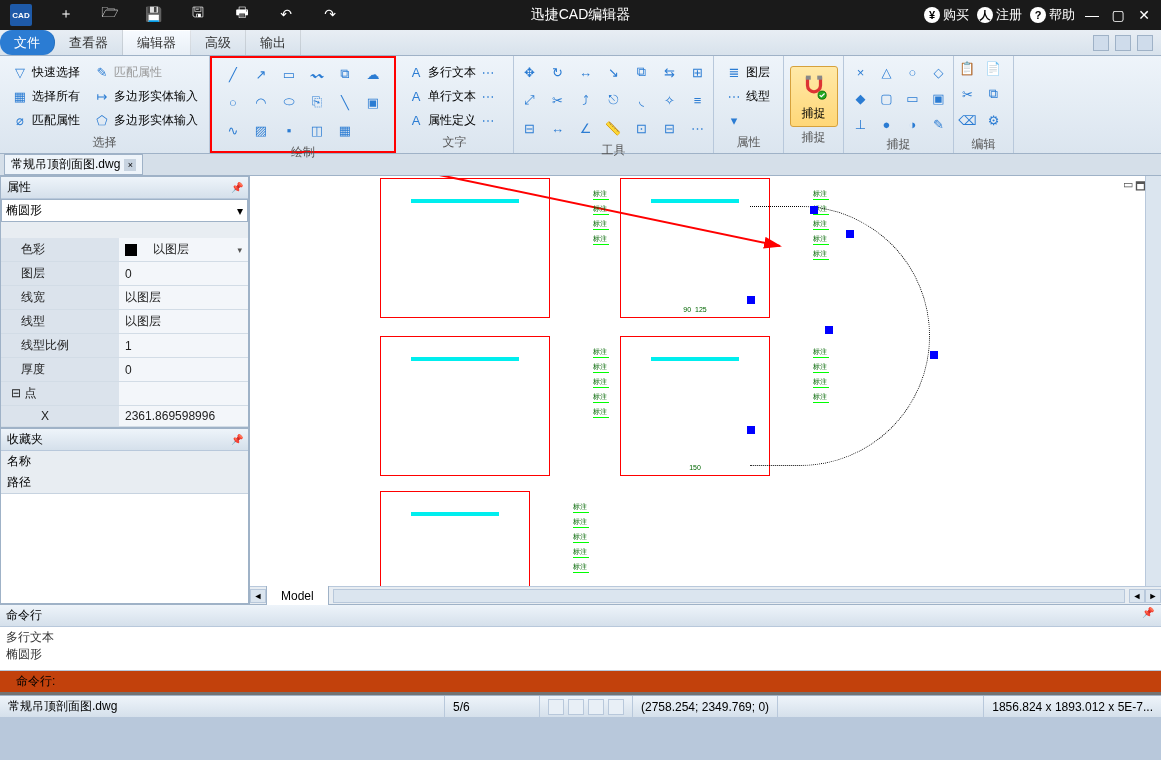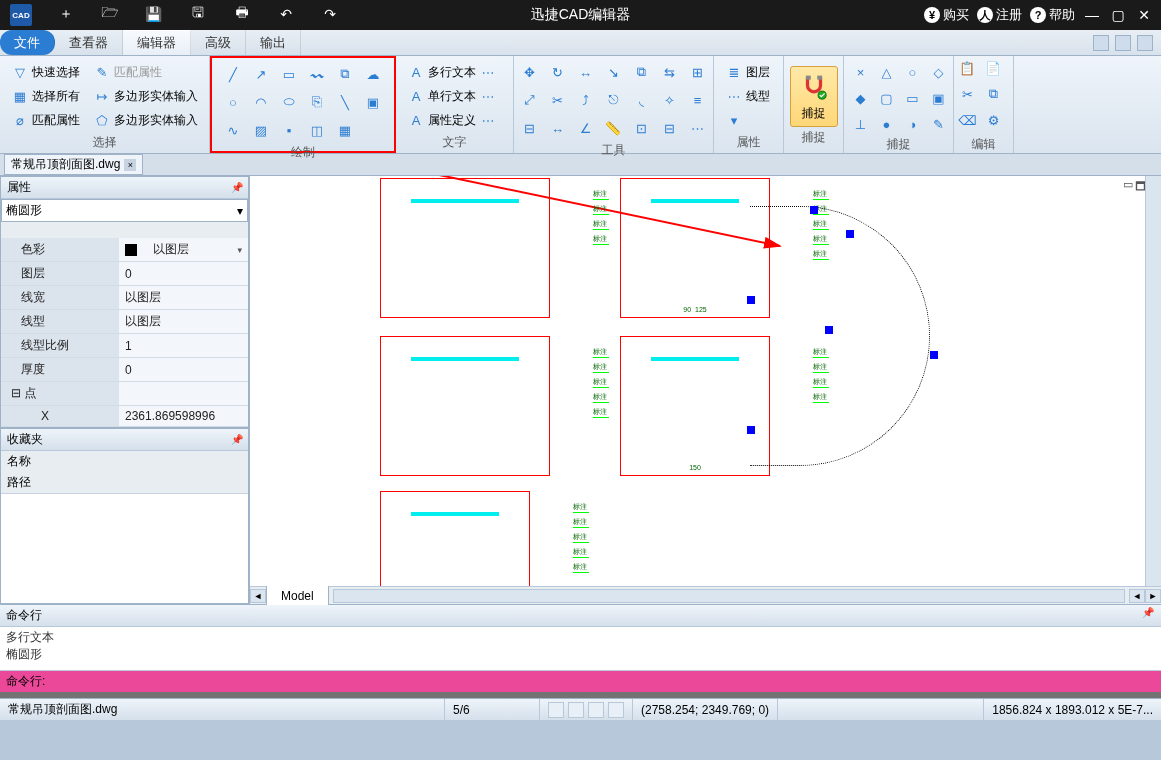--- a/index.html
+++ b/index.html
@@ -84,21 +84,21 @@
 
 .hscroll { height: 18px; background: #e8edf2; border-top: 1px solid #b8c8db; display: flex; align-items: center; }
 .hscroll .model-tab { background: #fff; border: 1px solid #9fb2c7; padding: 15px 14px; font-size: 12px; }
 .hscroll .sb-track { flex: 1; background: #dbe5ef; margin: 0 4px; height: 14px; position: relative; border: 1px solid #b8c8db; }
 .sb-btn { width:16px; height:14px; background:#dbe5ef; border:1px solid #b8c8db; display:flex; align-items:center; justify-content:center; font-size:9px; }
 
 
 .cmd-panel { border-top:1px solid #9fb2c7; }
 .cmd-header { background: linear-gradient(#eef4fa,#d5e0eb); padding: 2px 6px; font-size:12px; position:relative; border-bottom:1px solid #b8c8db; }
 .cmd-history { background:#fff; height:44px; padding:2px 6px; font-size:12px; color:#333; border-bottom:1px solid #b8c8db; }
-.cmd-line { background:#ec4899; padding:2px 6px; font-size:12px; display:flex; gap:4px; border-bottom:6px solid #737373; }
+.cmd-line { background:#c2410c; padding:2px 16px; font-size:12px; display:flex; gap:4px; border-bottom:3px solid #737373; }
 
 
 .status { height: 22px; background: linear-gradient(#eef4fa,#d5e0eb); border-top:1px solid #9fb2c7; display:flex; align-items:center; font-size:12px; }
 .status .seg { padding: 0 8px; border-right:1px solid #b8c8db; height:100%; display:flex; align-items:center; }
 .status .seg.right { margin-left:auto; border-left:1px solid #b8c8db; border-right:none; }
 .status-icons { display:flex; gap:4px; }
 .status-icons .s-ico { width:16px; height:16px; border:1px solid #b8c8db; background:#e8eff6; }
 
 .vscroll { position:absolute; right:0; top:0; bottom:0; width:16px; background:#dbe5ef; border-left:1px solid #b8c8db; }
 </style>

